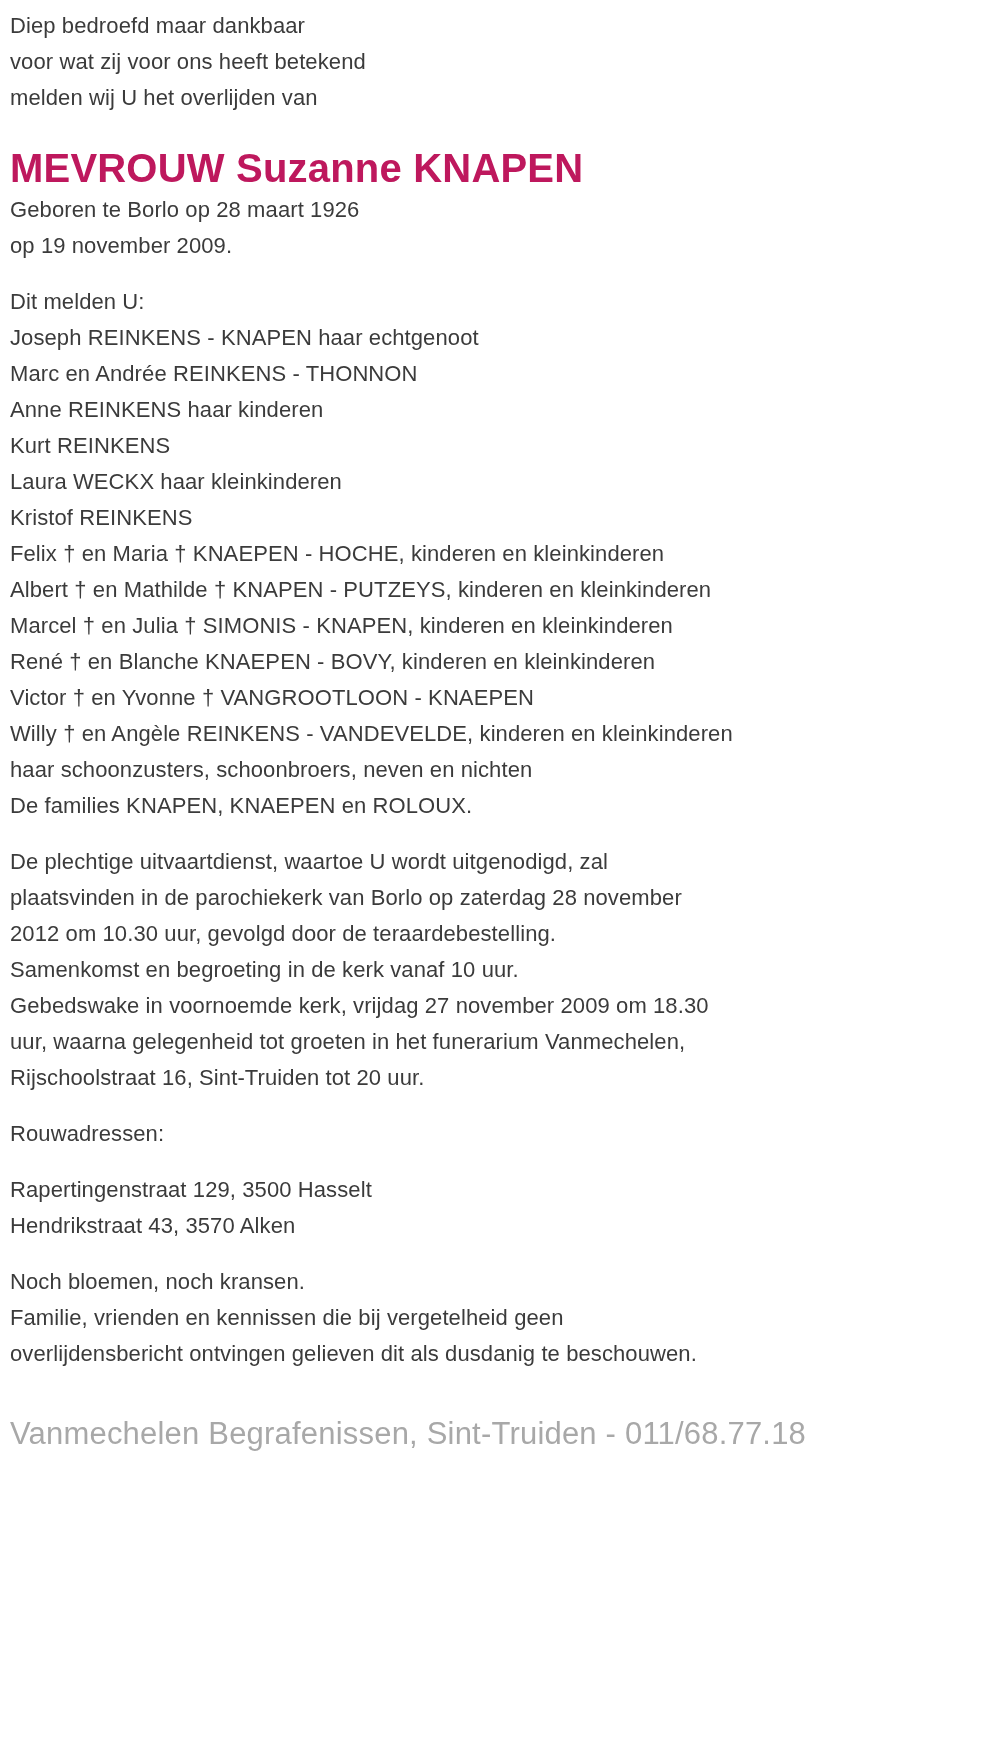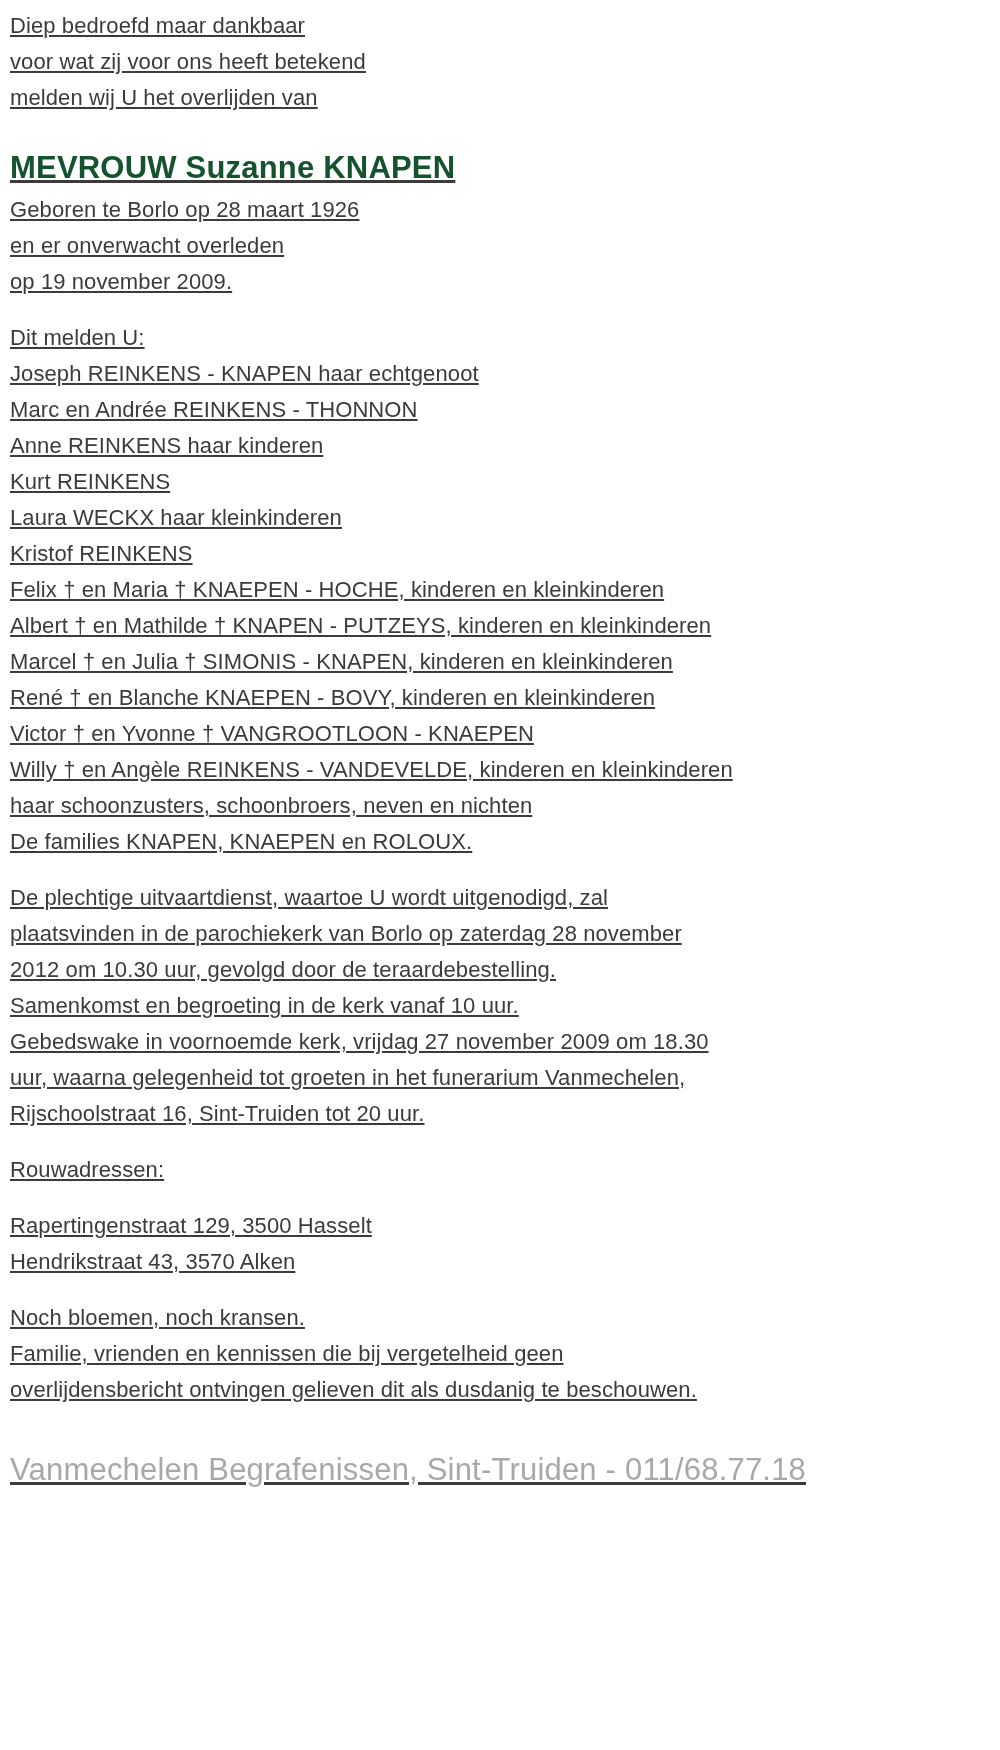--- a/index.html
+++ b/index.html
@@ -12,40 +12,39 @@
     height: 1750px;
     font-family: "Liberation Sans", "DejaVu Sans", sans-serif;
     color: #3b3b3b;
     overflow: hidden;
   }
   .page {
     box-sizing: border-box;
     width: 1000px;
     height: 1750px;
     padding: 8px 20px 0 10px;
-    text-decoration: underline;
   }
   .line {
     display: block;
     font-size: 22px;
     line-height: 36px;
     white-space: pre;
     letter-spacing: 0.1px;
   }
   .para {
     margin: 0;
     padding: 0;
   }
   .title {
     margin: 32px 0 4px 0;
     padding: 0;
-    font-size: 31px;
+    font-size: 40px;
     line-height: 40px;
     font-weight: bold;
-    color: #14532d;
+    color: #be185d;
     letter-spacing: 0.2px;
   }
   .gap-1 { margin-top: 20px; }
   .footer-line {
     display: block;
     margin-top: 44px;
     font-size: 31px;
     line-height: 36px;
     color: #a8a8a8;
     letter-spacing: 0.2px;
@@ -59,21 +58,20 @@
   <div class="para">
     <span class="line">Diep bedroefd maar dankbaar</span>
     <span class="line">voor wat zij voor ons heeft betekend</span>
     <span class="line">melden wij U het overlijden van</span>
   </div>
 
   <h1 class="title">MEVROUW Suzanne KNAPEN</h1>
 
   <div class="para">
     <span class="line">Geboren te Borlo op 28 maart 1926</span>
-    <span class="line">en er onverwacht overleden</span>
     <span class="line">op 19 november 2009.</span>
   </div>
 
   <div class="para gap-1">
     <span class="line">Dit melden U:</span>
     <span class="line">Joseph REINKENS - KNAPEN haar echtgenoot</span>
     <span class="line">Marc en Andrée REINKENS - THONNON</span>
     <span class="line">Anne REINKENS haar kinderen</span>
     <span class="line">Kurt REINKENS</span>
     <span class="line">Laura WECKX haar kleinkinderen</span>

